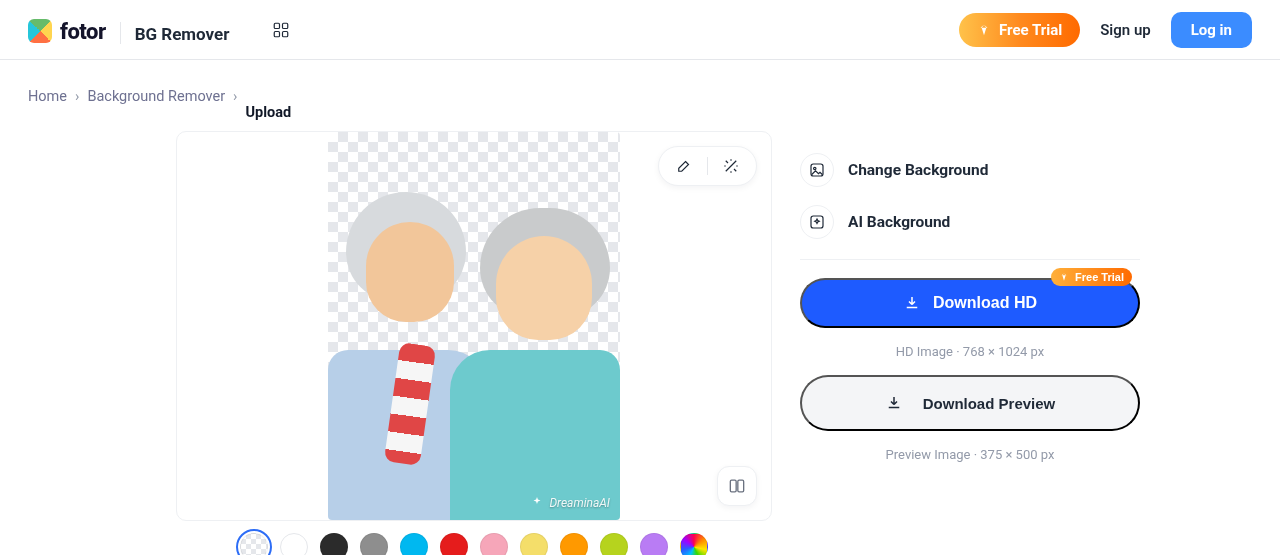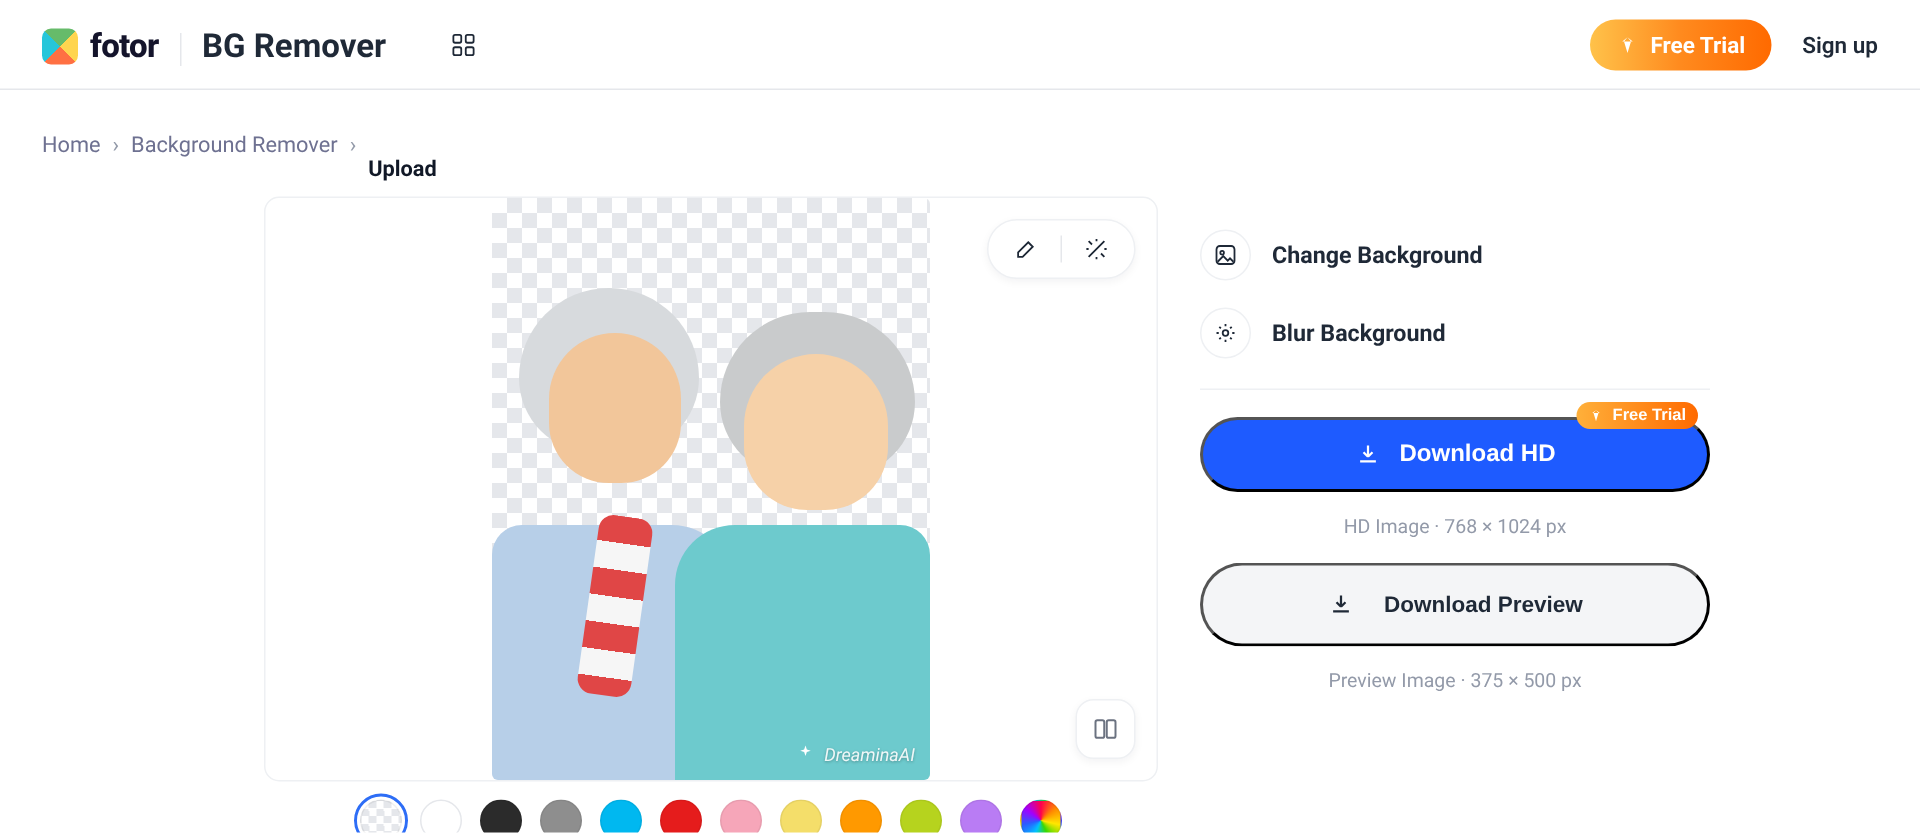--- a/index.html
+++ b/index.html
@@ -39,21 +39,21 @@
   .logo-swatch {
     width: 24px; height: 24px; border-radius: 6px;
     background:
       conic-gradient(from 45deg,
         #FFD54F 0 25%, #FF7043 25% 50%, #26C6DA 50% 75%, #66BB6A 75% 100%);
   }
   .logo-text {
     font-weight: 800; font-size: 22px; letter-spacing: -0.5px;
   }
   .brand-sep { width: 1px; height: 22px; background: var(--border); }
-  .product-name { font-weight: 700; font-size: 22px; color: #1F2937; }
+  .product-name { font-weight: 700; font-size: 17px; color: #1F2937; }
   .apps-btn {
     margin-left: 24px;
     width: 28px; height: 28px;
     display: inline-flex; align-items: center; justify-content: center;
     border-radius: 6px; cursor: pointer;
   }
   .apps-btn svg { width: 18px; height: 18px; }
 
   .auth-group { display: flex; align-items: center; gap: 20px; }
   .free-trial-pill {
@@ -226,20 +226,21 @@
   </div>
 
   <div class="auth-group">
     <a class="free-trial-pill">
       <svg viewBox="0 0 24 24" fill="#fff">
           <path d="M12 3l4 5-4 13-4-13 4-5zm-6 5h12L12 3 6 8z"></path>
         </svg>
       <span>Free Trial</span>
     </a>
     <a class="signup-link">Sign up</a>
+    <a class="login-btn">Log in</a>
   </div>
 </header>
 
 <nav class="breadcrumb">
   <a class="crumb">Home</a>
   <span class="crumb-sep">›</span>
   <a class="crumb">Background Remover</a>
   <span class="crumb-sep">›</span>
   <span class="crumb current">Upload</span>
 </nav>
@@ -313,30 +314,30 @@
         <span class="action-icon">
           <svg viewBox="0 0 24 24" width="18" height="18" fill="none" stroke="#1F2937" stroke-width="1.6">
             <rect x="4" y="4" width="16" height="16" rx="3"></rect>
             <circle cx="9" cy="10" r="1.6"></circle>
             <path d="M5 18l5-5 4 4 2-2 3 3"></path>
           </svg>
         </span>
         <span class="action-label">Change Background</span>
       </div>
 
-
       <div class="action-row">
         <span class="action-icon">
           <svg viewBox="0 0 24 24" width="18" height="18" fill="none" stroke="#1F2937" stroke-width="1.6">
-            <circle cx="12" cy="12" r="2.5"></circle>
-            <path d="M12 4v2M12 18v2M4 12h2M18 12h2M6.5 6.5l1.4 1.4M16.1 16.1l1.4 1.4M6.5 17.5l1.4-1.4M16.1 7.9l1.4-1.4"></path>
+            <rect x="4" y="4" width="16" height="16" rx="3"></rect>
+            <path d="M12 8l1 2 2 1-2 1-1 2-1-2-2-1 2-1 1-2z"></path>
           </svg>
         </span>
-        <span class="action-label">Blur Background</span>
-      </div>
+        <span class="action-label">AI Background</span>
+      </div>
+
     </div>
 
     <div class="panel-divider"></div>
 
     <button class="download-hd">
       <span class="badge">
         <svg viewBox="0 0 24 24" fill="#fff">
             <path d="M12 3l4 5-4 13-4-13 4-5zm-6 5h12L12 3 6 8z"></path>
           </svg>
         <span>Free Trial</span>

